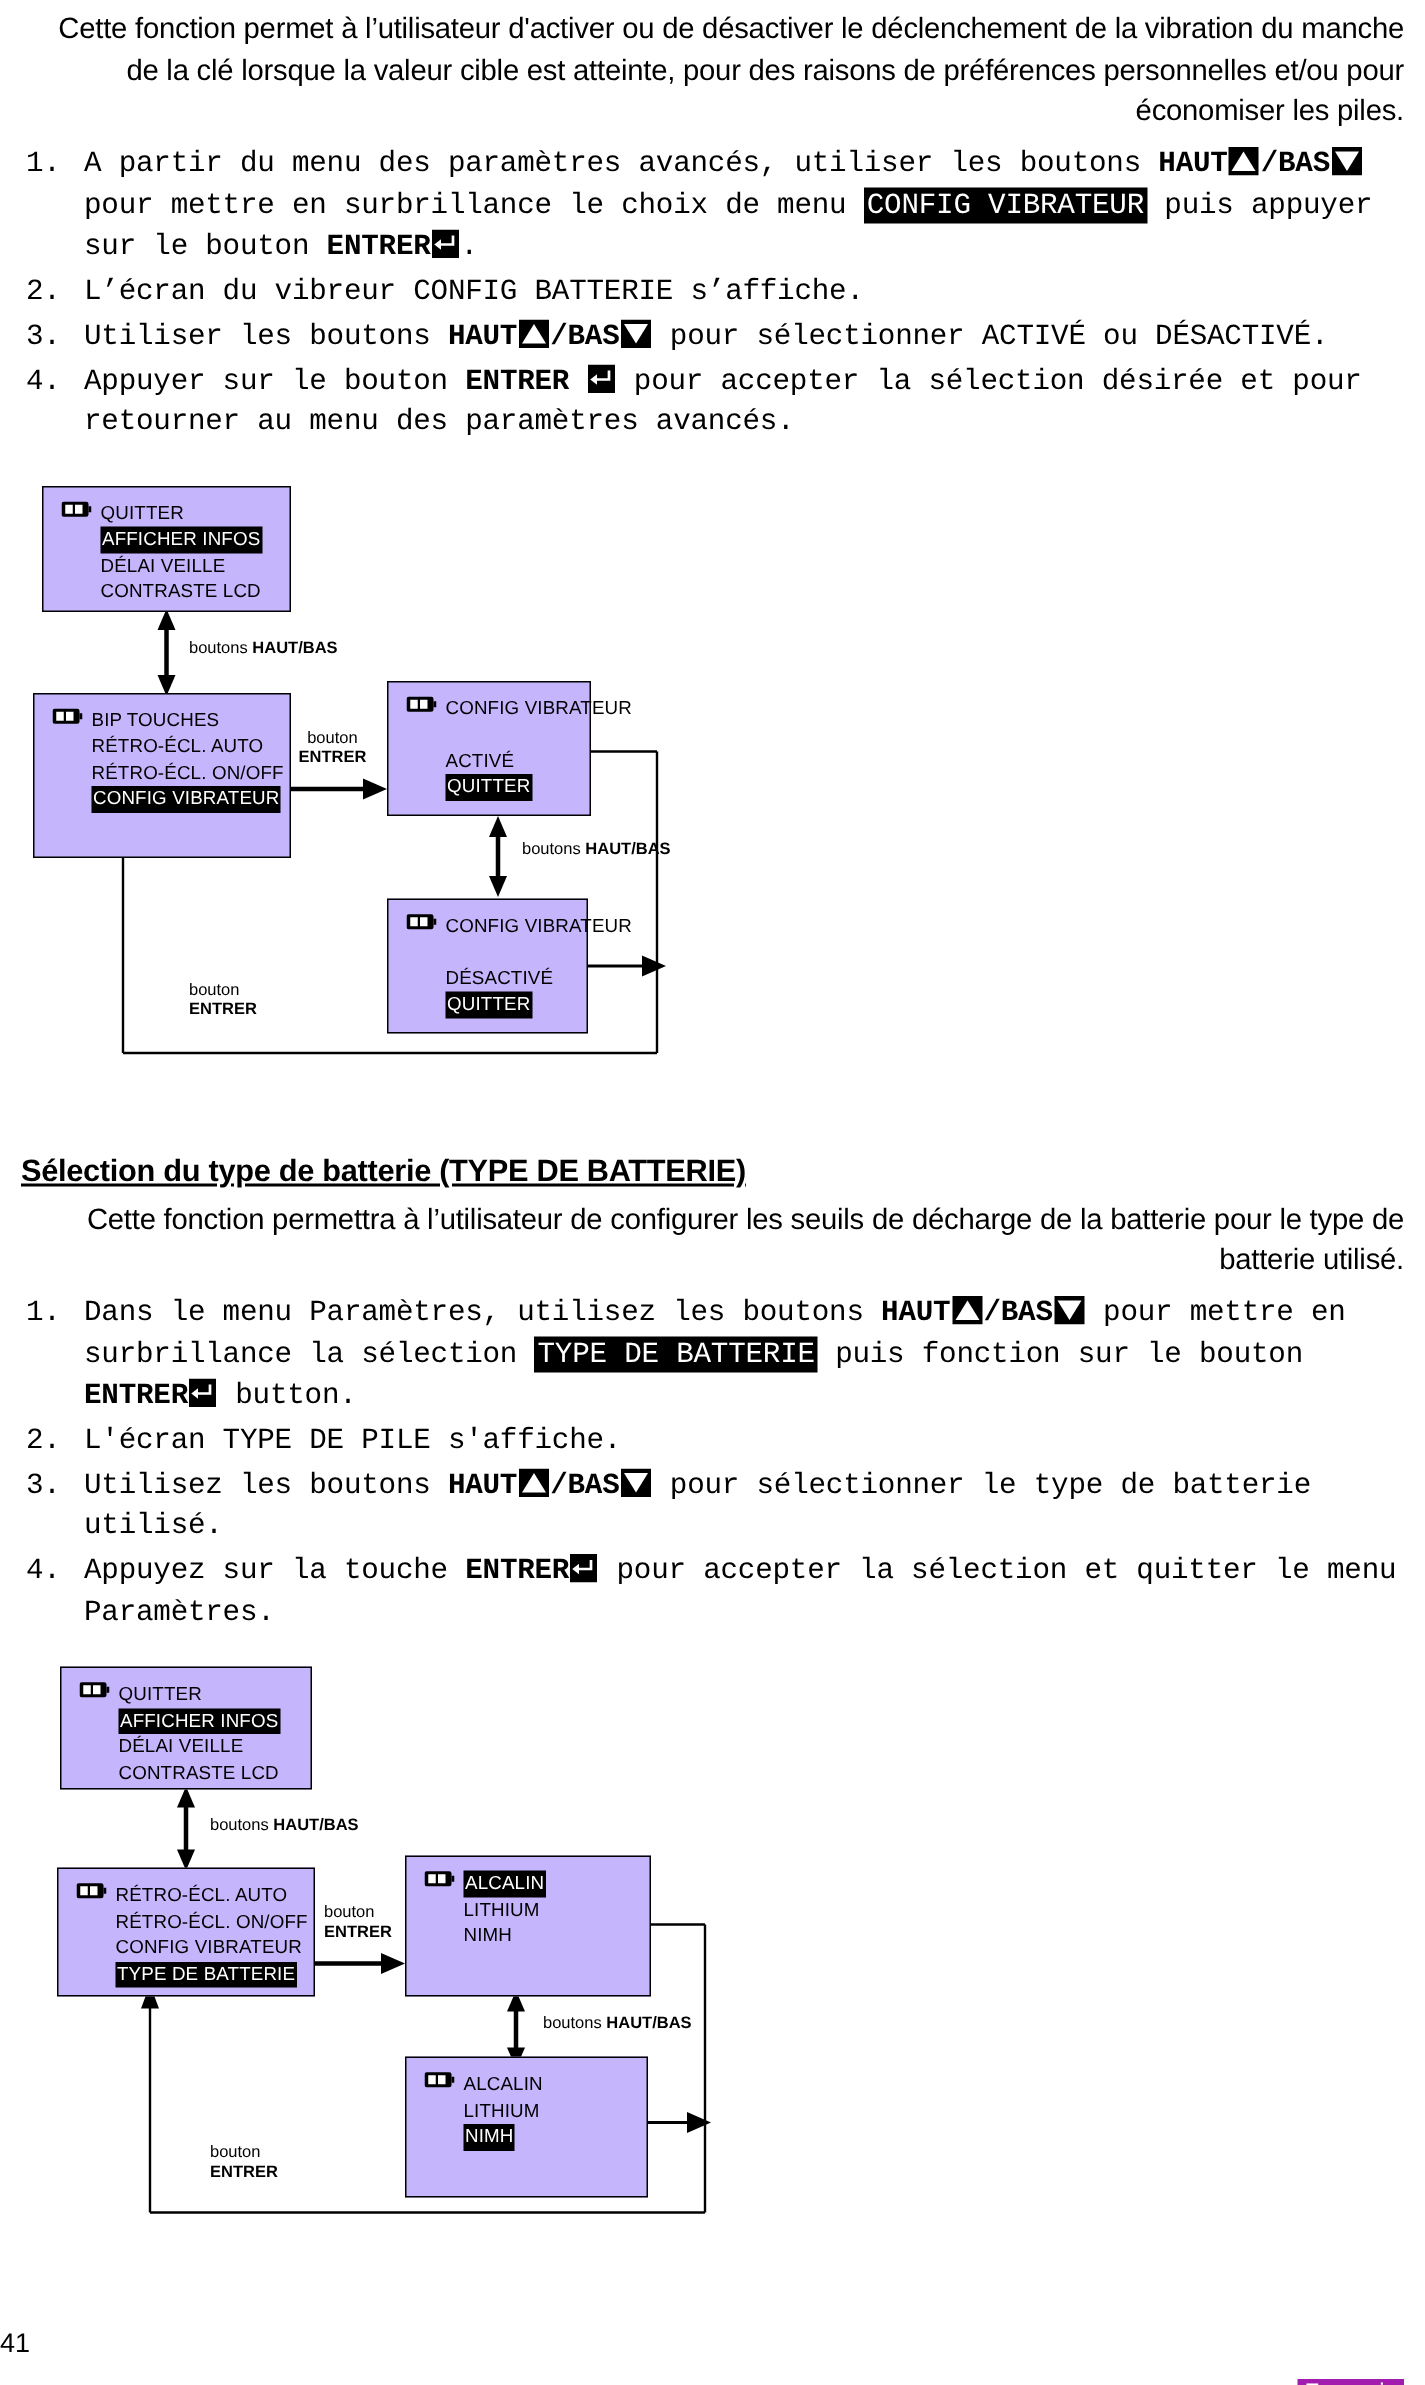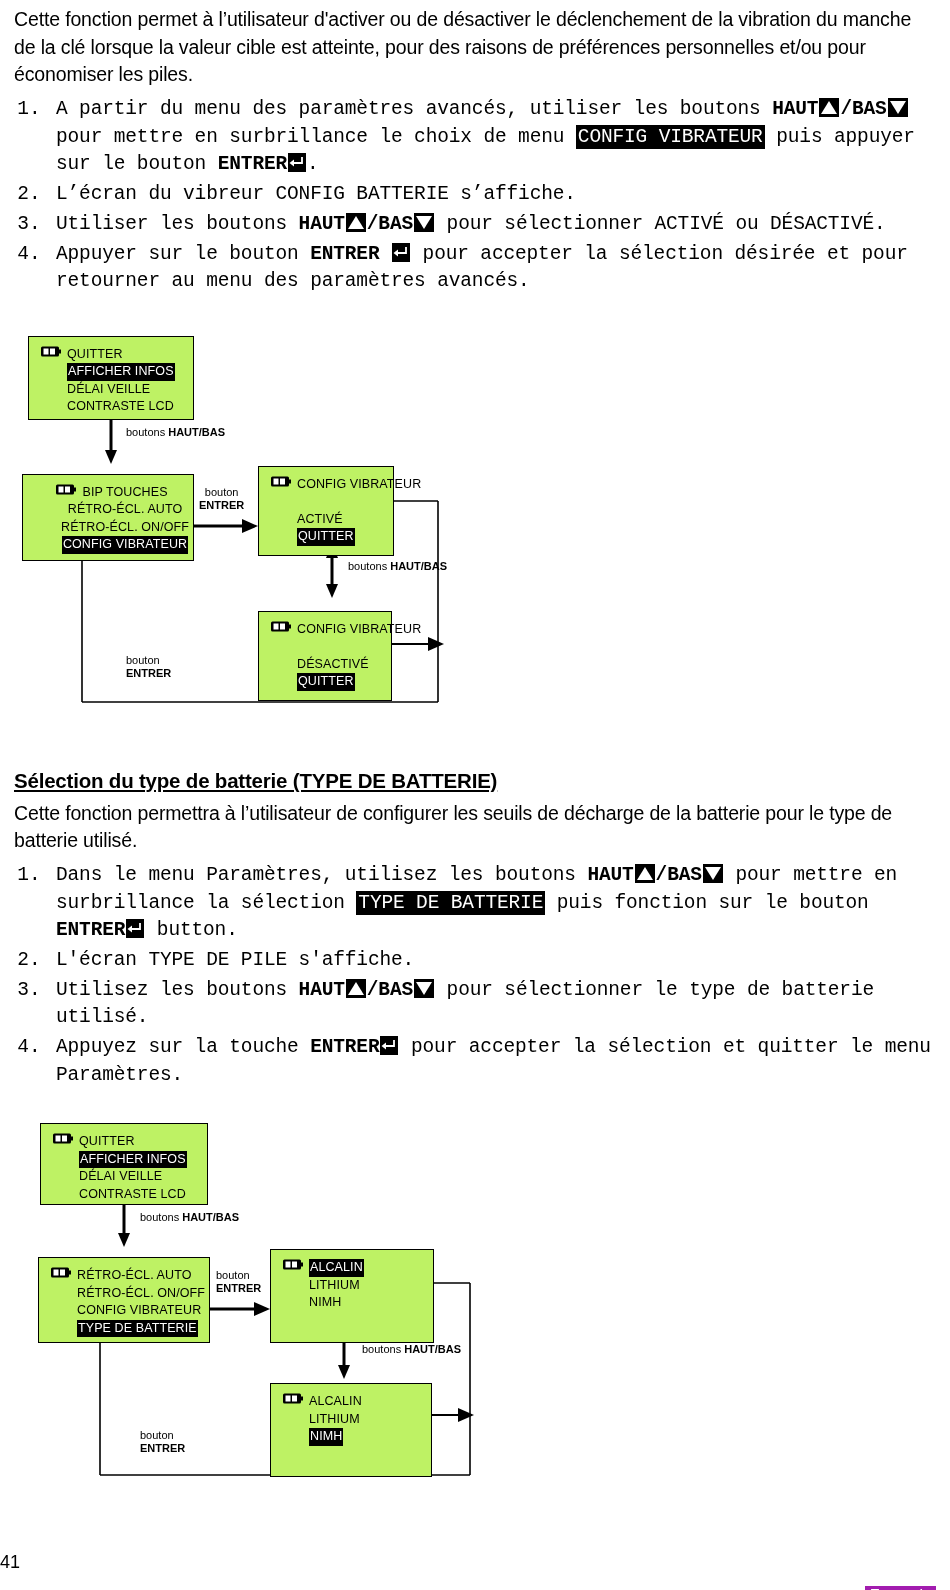--- a/index.html
+++ b/index.html
@@ -33,21 +33,21 @@
     text-decoration: underline;
     letter-spacing: -0.2px;
     line-height: 1.25;
   }
 
   p.body-text {
     font-size: 19.5px;
     line-height: 1.42;
     margin: 6px 0 0 0;
     padding: 0;
-    text-align: left;
+    text-align: right;
     letter-spacing: -0.15px;
   }
 
   ol.steps {
     margin: 7px 0 0 0;
     padding: 0 0 0 38px;
     font-size: 19.5px;
     line-height: 1.42;
     letter-spacing: -0.15px;
   }
@@ -77,23 +77,22 @@
   
   .diagram {
     position: relative;
     width: 920px;
   }
   .diagram svg { display: block; }
 
   .lcd-box {
     position: absolute;
     border: 1.6px solid #000000;
-    background: #bef264;
+    background: #c4b5fd;
     box-sizing: border-box;
-    margin-top: 12px;
   }
   .lcd-lines {
     position: absolute;
     left: 12px;
     top: 9px;
     font-size: 12.5px;
     line-height: 17.5px;
     letter-spacing: 0.1px;
     white-space: nowrap;
   }
@@ -224,21 +223,21 @@
         <span class="lcd-row lcd-indent"><span class="txt hl">AFFICHER INFOS</span></span>
         <span class="lcd-row lcd-indent"><span class="txt">DÉLAI VEILLE</span></span>
         <span class="lcd-row lcd-indent"><span class="txt">CONTRASTE LCD</span></span>
       </div>
     </div>
 
     <div class="diag-label" style="left:112px; top:112px;">
       <span>boutons </span><span class="b">HAUT/BAS</span>
     </div>
 
-    <div class="lcd-box" style="left:8px; top:148px; width:172px; height:87px;text-align:center;">
+    <div class="lcd-box" style="left:8px; top:148px; width:172px; height:110px;">
       <div class="lcd-lines">
         <span class="lcd-row"><span class="batt-icon"><svg width="20" height="11" viewBox="0 0 20 11">
                 <rect x="0" y="0.5" width="18" height="10" rx="1.5" fill="#000"></rect>
                 <rect x="18" y="3.5" width="2" height="4" fill="#000"></rect>
                 <rect x="2.5" y="2.5" width="5" height="6" fill="#fff"></rect>
                 <rect x="9" y="2.5" width="5" height="6" fill="#fff"></rect>
               </svg></span><span class="txt">BIP TOUCHES</span></span>
         <span class="lcd-row lcd-indent"><span class="txt">RÉTRO-ÉCL. AUTO</span></span>
         <span class="lcd-row lcd-indent"><span class="txt">RÉTRO-ÉCL. ON/OFF</span></span>
         <span class="lcd-row lcd-indent"><span class="txt hl">CONFIG VIBRATEUR</span></span>

